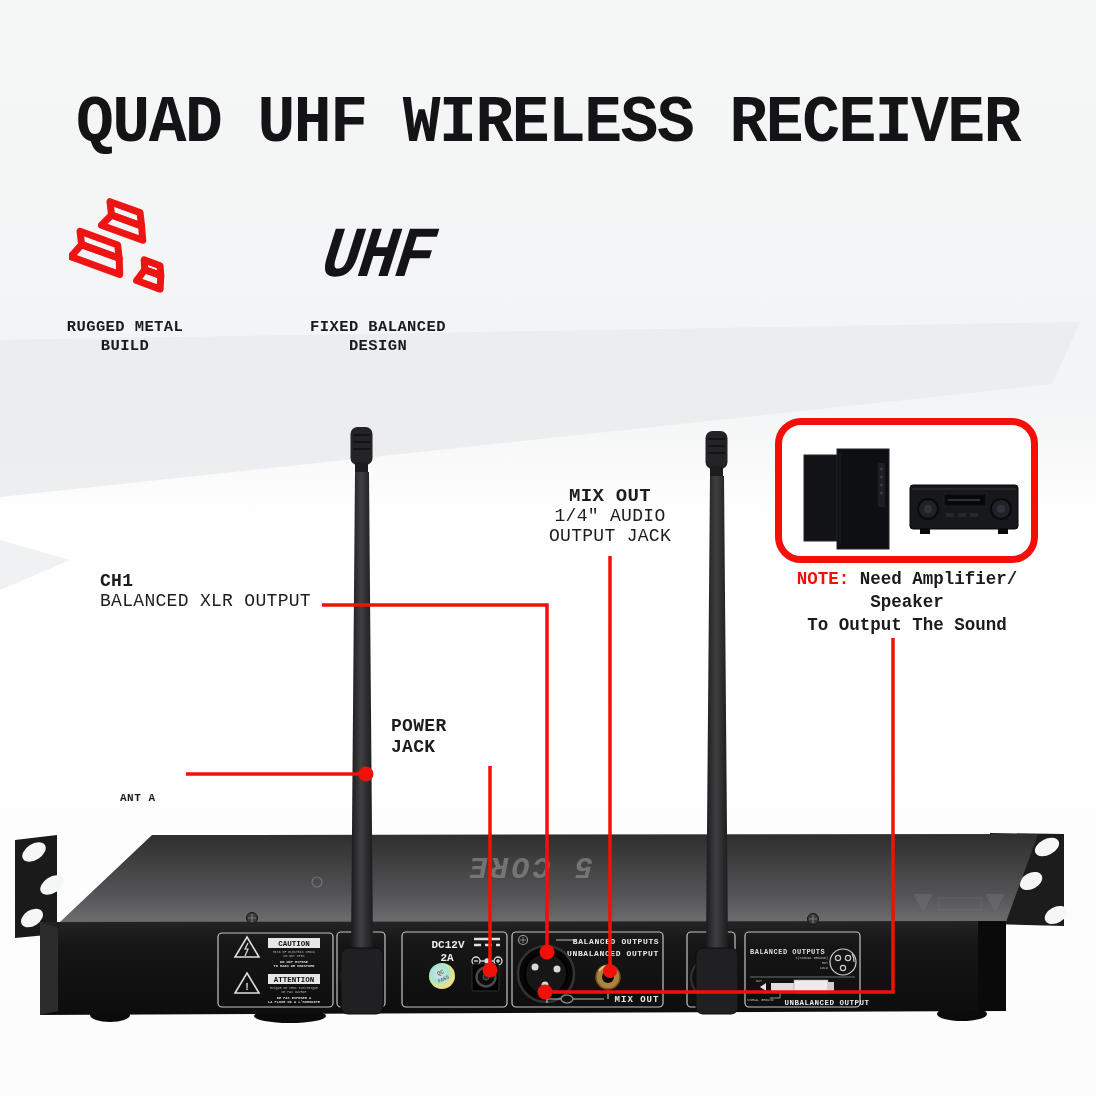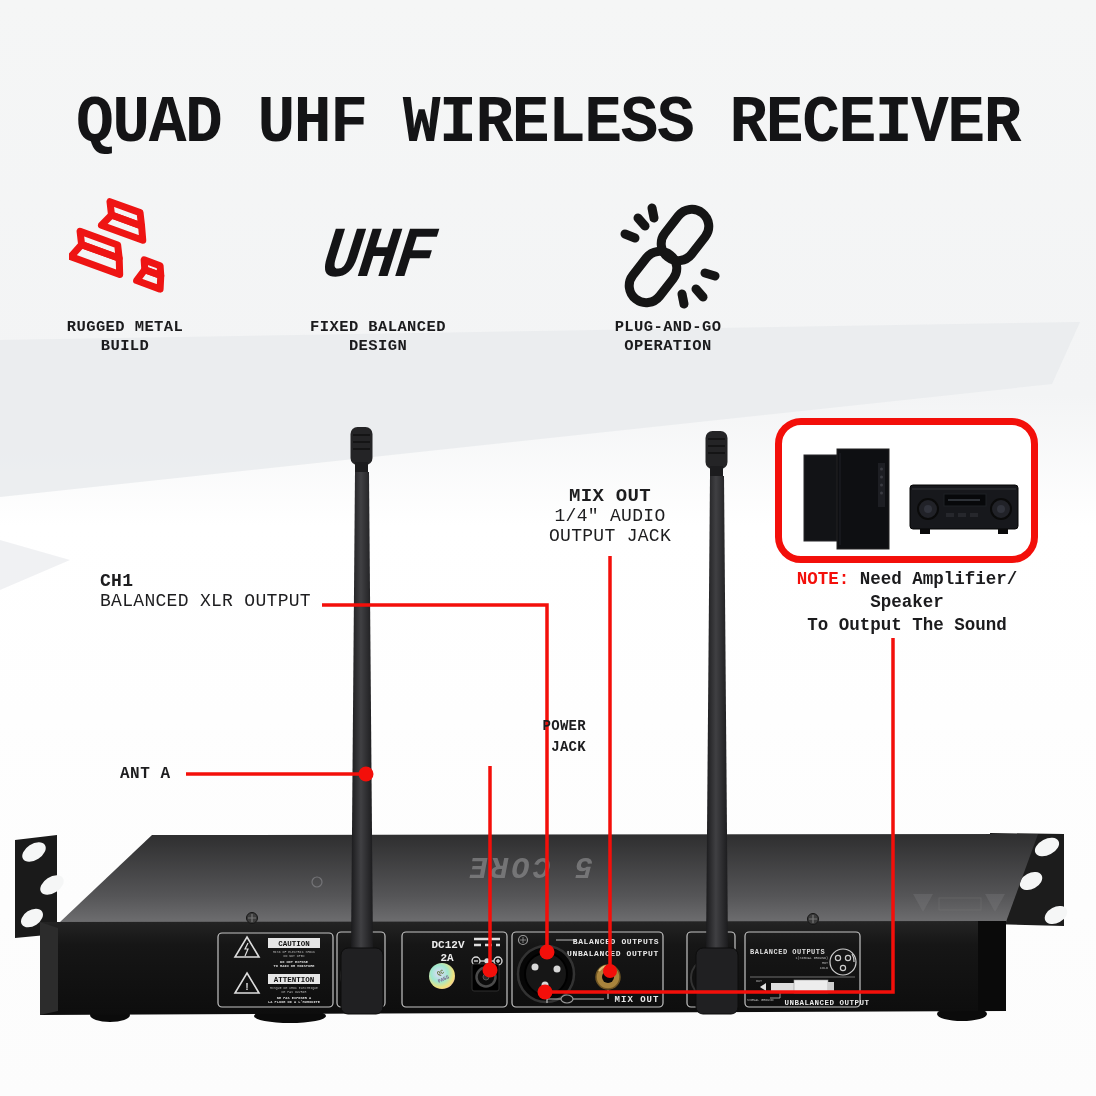--- a/index.html
+++ b/index.html
@@ -20,22 +20,22 @@
   .feature .icon-wrap{height:122px;display:flex;align-items:center;justify-content:center;}
   .feature .flabel{font-size:15.5px;font-weight:700;letter-spacing:.4px;
     line-height:19px;color:#1b1b1d;}
   .uhf-text{font-size:64px;font-weight:800;font-style:italic;color:#141416;
     transform:skewX(-8deg) scaleY(1.12);letter-spacing:-2px;}
   .callout{position:absolute;}
   .c-bold{font-weight:700;}
   .callout-mix{left:515px;top:486px;width:190px;text-align:center;font-size:18px;line-height:20px;letter-spacing:.3px;}
   .callout-mix .c-bold{font-size:19px;}
   .callout-ch1{left:100px;top:571px;width:240px;font-size:18px;line-height:20px;letter-spacing:.3px;}
-  .callout-power{left:436px;top:716px;width:150px;text-align:right;font-size:14px;font-weight:700;line-height:21px;letter-spacing:.3px;}
-  .callout-anta{left:120px;top:765px;font-size:16px;font-weight:700;letter-spacing:.5px;}
+  .callout-power{left:391px;top:716px;width:150px;text-align:left;font-size:18px;font-weight:700;line-height:21px;letter-spacing:.3px;}
+  .callout-anta{left:120px;top:792px;font-size:11px;font-weight:700;letter-spacing:.5px;}
   .note-box{position:absolute;left:775px;top:418px;width:263px;height:145px;
     box-sizing:border-box;border:7px solid #f30f0a;border-radius:26px;background:#ffffff;}
   .note-text{position:absolute;left:766px;top:568px;width:282px;text-align:center;
     font-size:17.5px;font-weight:700;line-height:23px;color:#1b1b1d;}
   .note-red{color:#f30f0a;}
   .dev-svg,.overlay-svg{position:absolute;left:0;}
   .dev-svg{top:818px;}
   .overlay-svg{top:0;}
 </style>
 </head>
@@ -70,40 +70,20 @@
   <div class="feature" style="left:268px;width:220px;">
     <div class="icon-wrap">
       <div class="uhf-text">UHF</div>
     </div>
     <div class="flabel">
       <div>FIXED BALANCED</div>
       <div>DESIGN</div>
     </div>
   </div>
 
-  <div class="feature" style="left:558px;width:220px;">
-    <div class="icon-wrap">
-      <svg width="104" height="112" viewBox="0 0 104 112">
-        <g fill="none" stroke="#151515" stroke-width="9" stroke-linecap="round" stroke-linejoin="round">
-          <rect x="52" y="6" width="34" height="56" rx="17" transform="rotate(38 69 34)"></rect>
-          <rect x="20" y="48" width="34" height="56" rx="17" transform="rotate(38 37 76)"></rect>
-          <line x1="22" y1="17" x2="29" y2="25"></line>
-          <line x1="36" y1="7" x2="38" y2="17"></line>
-          <line x1="9" y1="33" x2="19" y2="37"></line>
-          <line x1="80" y1="88" x2="87" y2="96"></line>
-          <line x1="66" y1="93" x2="68" y2="103"></line>
-          <line x1="89" y1="72" x2="99" y2="75"></line>
-        </g>
-      </svg>
-    </div>
-    <div class="flabel">
-      <div>PLUG-AND-GO</div>
-      <div>OPERATION</div>
-    </div>
-  </div>
 
 
   <svg class="dev-svg" width="1096" height="260" viewBox="0 0 1096 260">
     <defs>
       <linearGradient id="topGrad" x1="0" y1="0" x2="0" y2="1">
         <stop offset="0" stop-color="#2e2e2f"></stop>
           <stop offset="0.7" stop-color="#555557"></stop>
           <stop offset="1" stop-color="#6d6d6f"></stop>
       </linearGradient>
       <linearGradient id="frontGrad" x1="0" y1="0" x2="0" y2="1">

